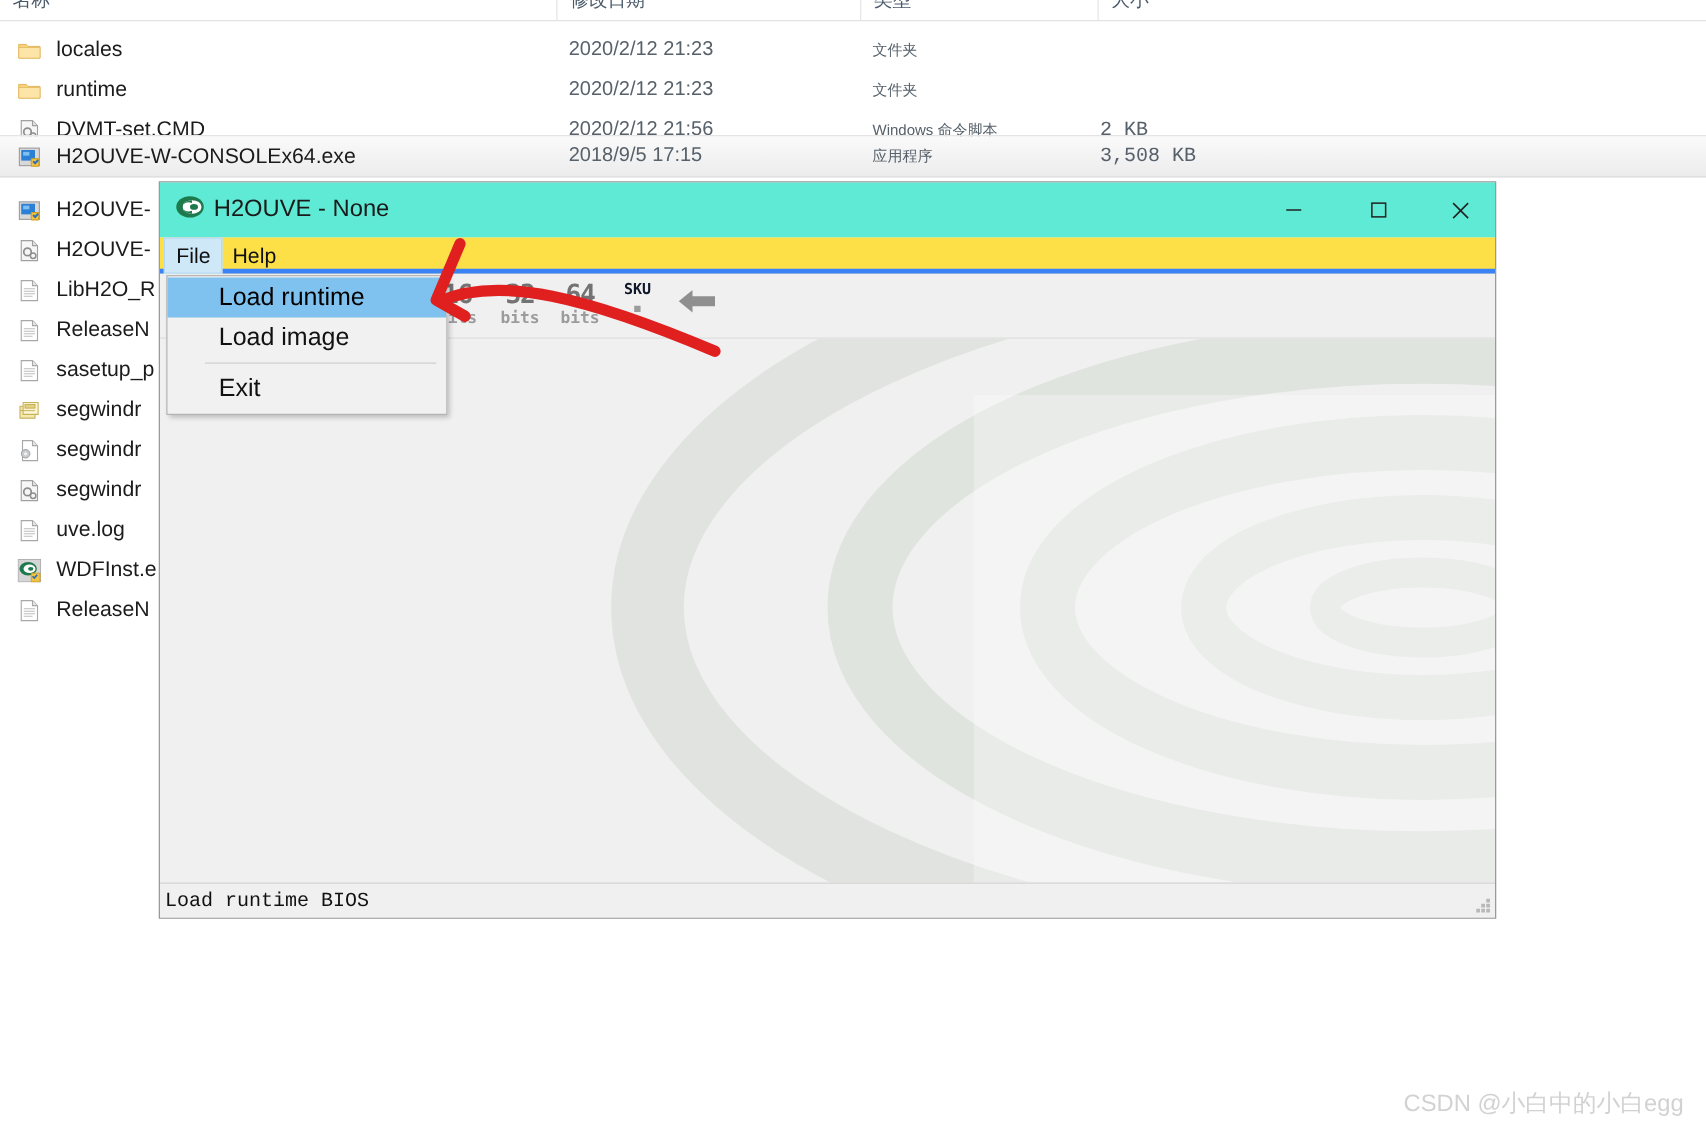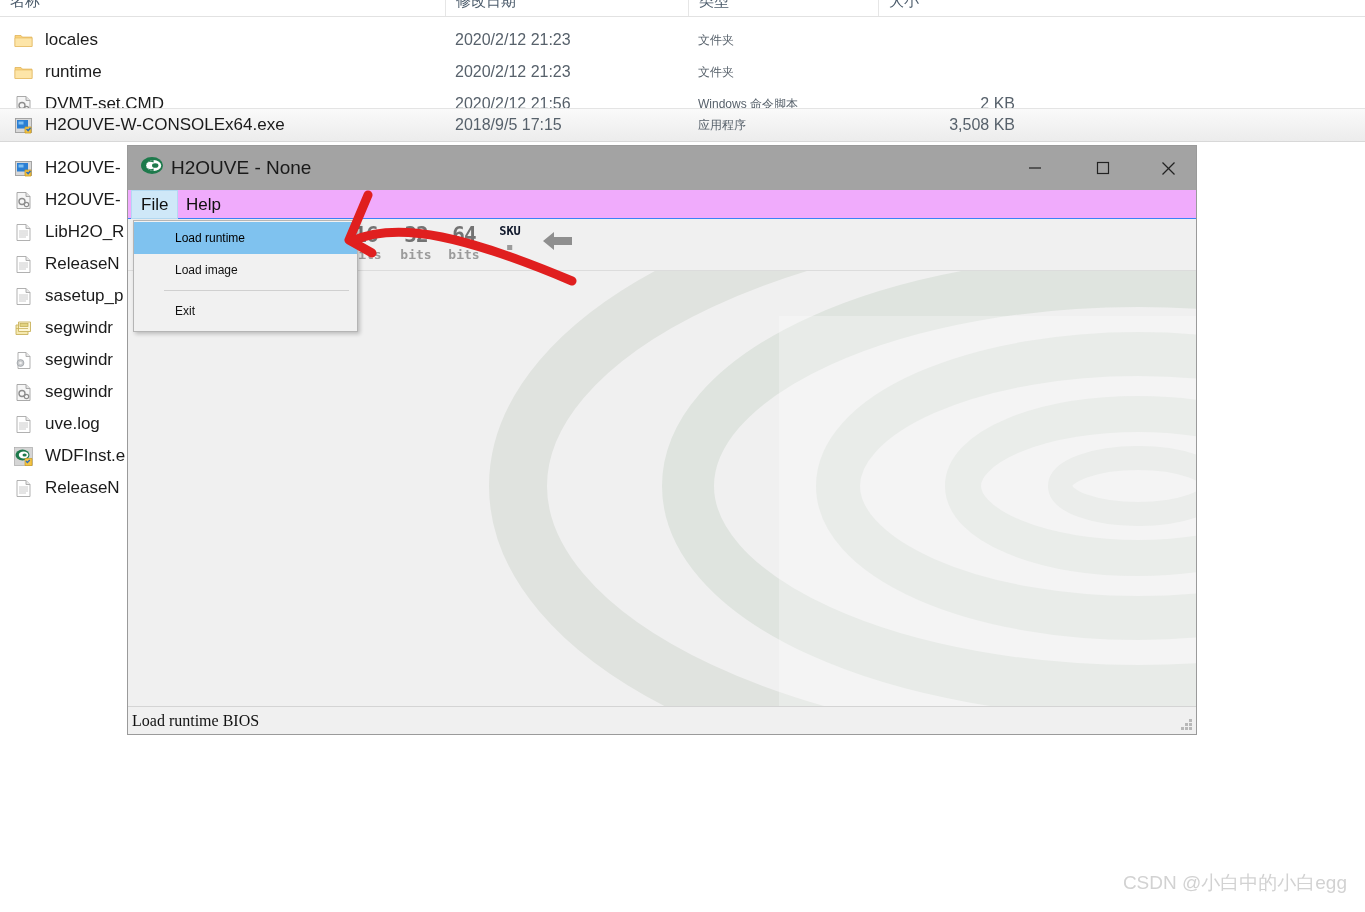--- a/index.html
+++ b/index.html
@@ -101,43 +101,44 @@
   }
   .fr-size {
     position: absolute;
     left: 880px;
     width: 135px;
     top: 0;
     height: 32px;
     line-height: 32px;
     font-size: 16px;
     color: #57616b;
-    text-align: right;
-    white-space: nowrap;
+    text-align: left;
+    white-space: nowrap;
+    font-family: Liberation Mono, monospace;
   }
 
   
   #app-window {
     position: absolute;
     left: 127px;
     top: 145px;
     width: 1070px;
     height: 590px;
     background: #f0f0f0;
     border: 1px solid #9a9a9a;
     box-shadow: 0 0 0 0 rgba(0,0,0,0);
     box-sizing: border-box;
   }
 
   #title-bar {
     position: absolute;
     left: 0; top: 0;
     width: 100%;
     height: 44px;
-    background: #a3a3a3;
+    background: #5eead4;
     box-sizing: border-box;
     text-align: center;
   }
   #app-icon {
     position: absolute;
     left: 12px; top: 8px;
     width: 24px; height: 24px;
   }
   #app-title {
     position: absolute;
@@ -161,22 +162,22 @@
   .winbtn svg { display: block; margin: 0 auto; }
   #btn-min  { right: 138px; }
   #btn-max  { right: 70px; }
   #btn-close{ right: 5px; }
 
   #menu-bar {
     position: absolute;
     left: 0; top: 44px;
     width: 100%;
     height: 29px;
-    background: #f0abfc;
-    border-bottom: 1px solid #3b82f6;
+    background: #fde047;
+    border-bottom: 4px solid #3b82f6;
     box-sizing: border-box;
   }
   .menu-item {
     position: absolute;
     top: 0;
     height: 29px;
     line-height: 29px;
     font-size: 17px;
     color: #101010;
     padding: 0 9px;
@@ -268,21 +269,21 @@
     height: 28px;
     background: #f0f0f0;
     border-top: 1px solid #d4d4d4;
     box-sizing: border-box;
   }
   #status-text {
     position: absolute;
     left: 4px; top: 0;
     height: 28px;
     line-height: 28px;
-    font-family: Liberation Serif, serif;
+    font-family: Liberation Mono, monospace;
     font-size: 16px;
     color: #111111;
     white-space: nowrap;
   }
   #resize-grip {
     position: absolute;
     right: 3px;
     bottom: 3px;
     width: 14px;
     height: 14px;
@@ -297,21 +298,21 @@
     background: #f1f1f1;
     border: 1px solid #b5b5b5;
     box-sizing: border-box;
     padding: 1px 0 4px 0;
     box-shadow: 2px 2px 4px rgba(0,0,0,0.22);
   }
   .dd-item {
     position: relative;
     height: 32px;
     line-height: 32px;
-    font-size: 12px;
+    font-size: 20px;
     color: #111111;
     padding-left: 41px;
     white-space: nowrap;
     cursor: default;
     box-sizing: border-box;
   }
   .dd-item.highlight {
     background: #7fc2ef;
     color: #000000;
   }

